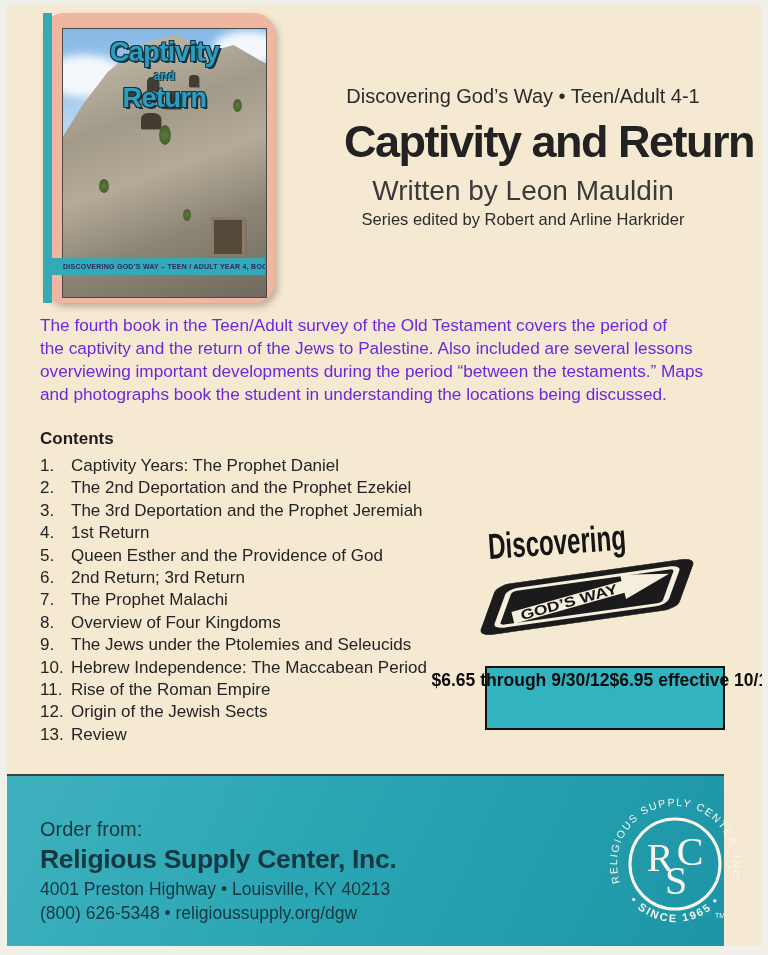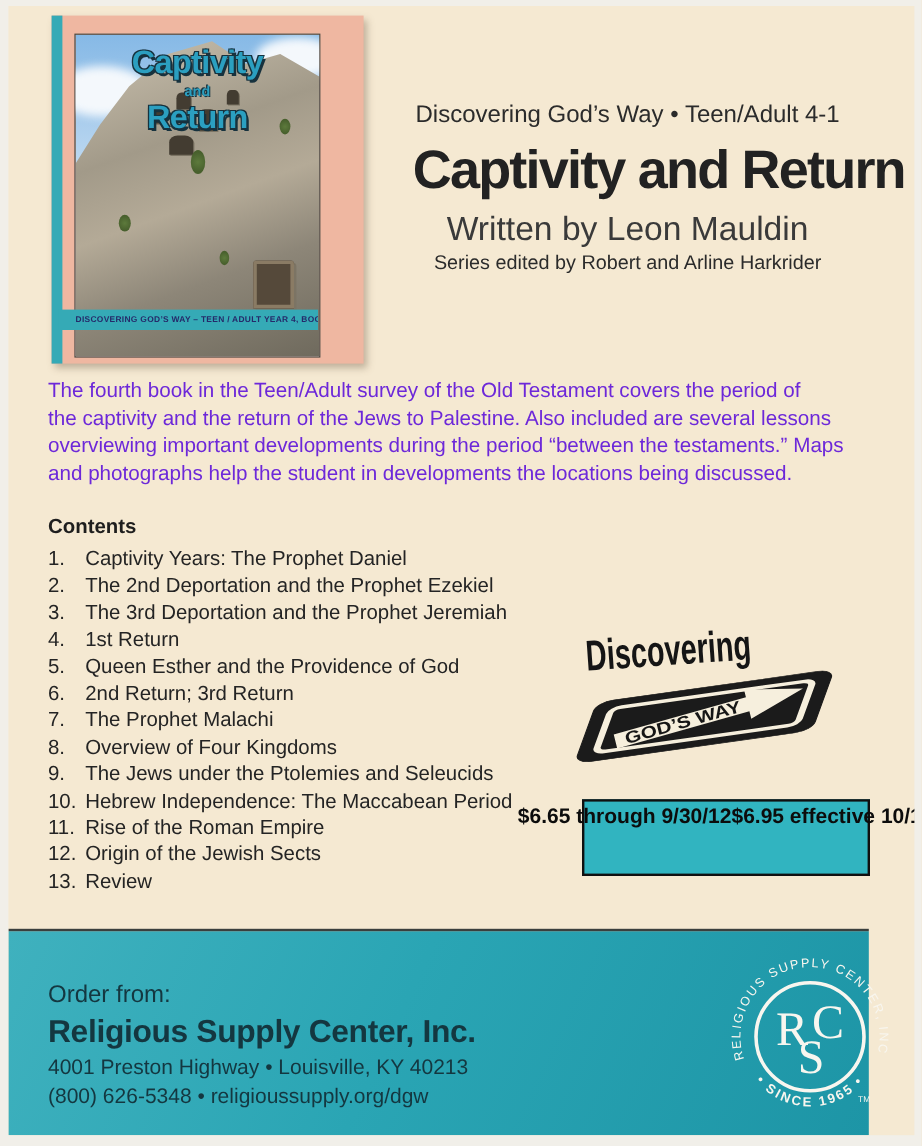--- a/index.html
+++ b/index.html
@@ -9,23 +9,24 @@
     font-family:"Liberation Sans","DejaVu Sans",sans-serif;
     color:#262626;overflow:hidden;
   }
   .page{
     position:absolute;left:7px;top:5px;width:755px;height:941px;
     background:#f5e9d2;overflow:hidden;
   }
 
   
   .cover{
-    position:absolute;left:36px;top:8px;width:260px;height:290px;
+    position:absolute;left:36px;top:8px;width:232px;height:290px;
     background:#efb7a1;
     box-shadow:3px 4px 6px rgba(110,90,70,.4);
+    border-radius:21px;
   }
   .cover-spine{position:absolute;left:0;top:0;bottom:0;width:9px;background:#35aab6;}
   .cover-photo{
     position:absolute;left:19px;top:15px;width:203px;height:268px;
     background:linear-gradient(180deg,#86b9e6 0%,#b9d6f0 38%,#cfe0ef 55%);
     border:1px solid #4a4a44;overflow:hidden;
   }
   .cloud{position:absolute;background:#f4f8fc;border-radius:50%;filter:blur(4px);}
   .cloud.c1{left:-18px;top:26px;width:80px;height:42px;}
   .cloud.c2{left:150px;top:2px;width:70px;height:34px;}
@@ -142,21 +143,21 @@
     <div class="series-line">Discovering God’s Way • Teen/Adult 4-1</div>
     <h1 class="main-title">Captivity and Return</h1>
     <div class="author-line">Written by Leon Mauldin</div>
     <div class="editor-line">Series edited by Robert and Arline Harkrider</div>
   </div>
 
   <div class="description">
       <div class="desc-line">The fourth book in the Teen/Adult survey of the Old Testament covers the period of</div>
       <div class="desc-line">the captivity and the return of the Jews to Palestine. Also included are several lessons</div>
       <div class="desc-line">overviewing important developments during the period “between the testaments.” Maps</div>
-      <div class="desc-line">and photographs help the student in developments the locations being discussed.</div>
+      <div class="desc-line">and photographs book the student in understanding the locations being discussed.</div>
     </div>
 
   <div class="contents">
     <div class="contents-heading">Contents</div>
     <ol>
         <li>
         <span class="num">1.</span>
         <span class="txt">Captivity Years: The Prophet Daniel</span>
       </li>
         <li>

